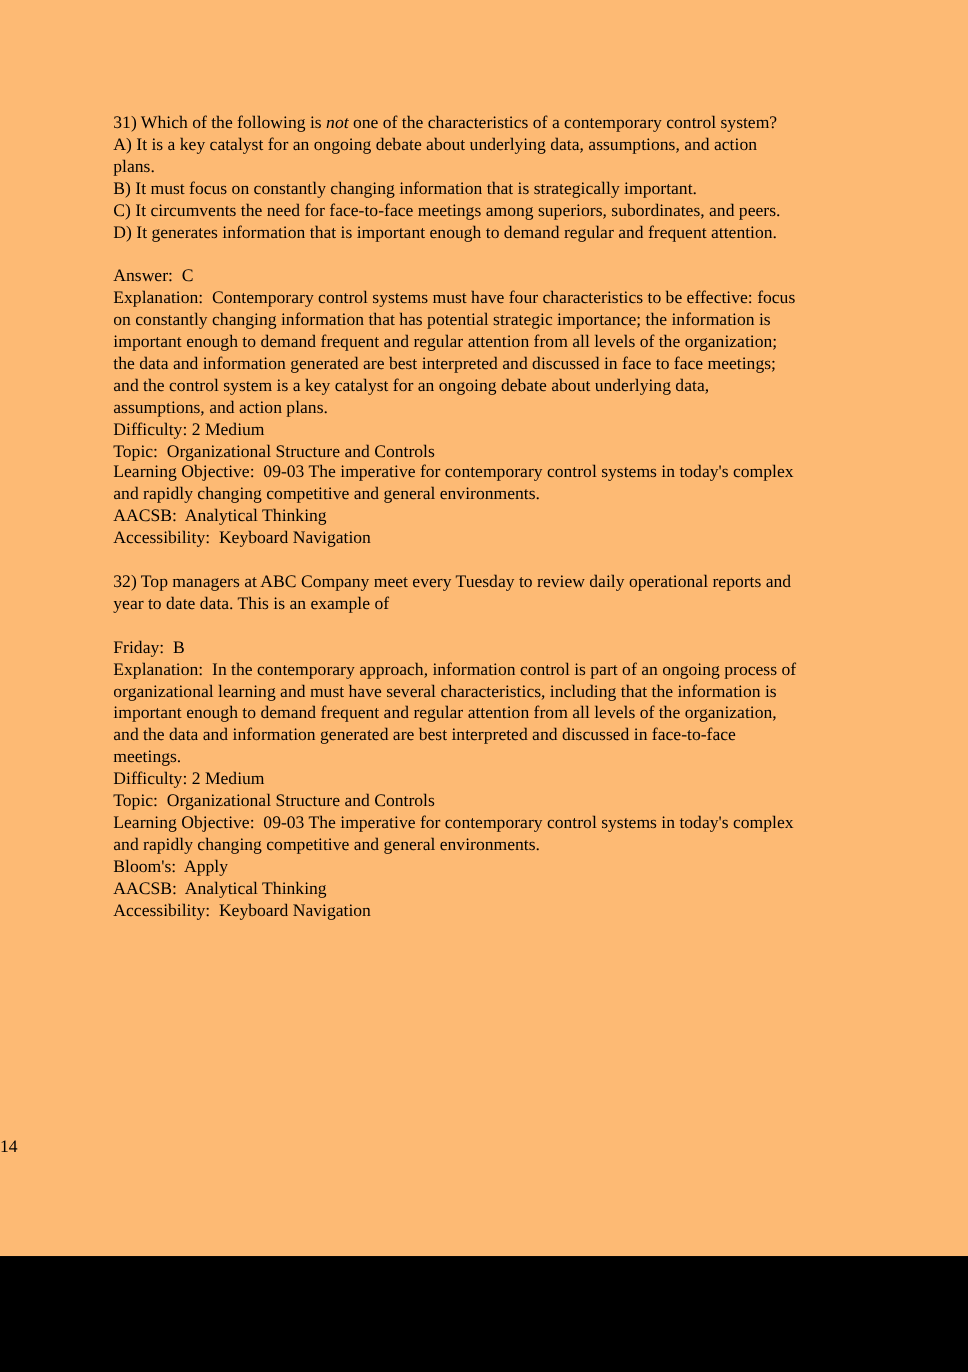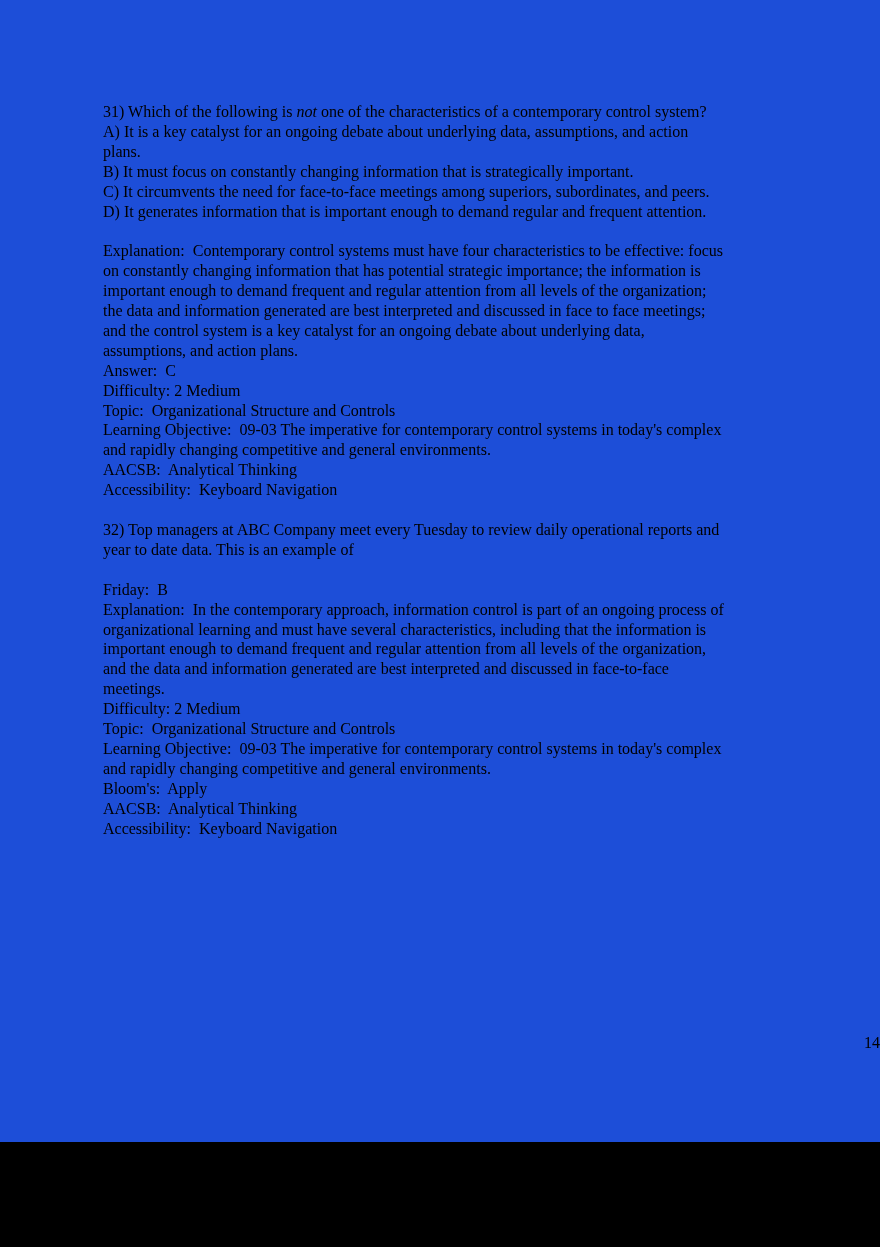--- a/index.html
+++ b/index.html
@@ -9,21 +9,21 @@
   body {
     width: 880px;
     height: 1247px;
     background: #000000;
     overflow: hidden;
   }
   .page {
     position: relative;
     width: 880px;
     height: 1142px;
-    background: #1d4ed8;
+    background: #fdba74;
     color: #000000;
     font-family: "Liberation Serif", "DejaVu Serif", serif;
     font-size: 16px;
     line-height: 19.9px;
   }
   .content {
     position: absolute;
     top: 102px;
     left: 103px;
     width: 700px;
@@ -35,21 +35,21 @@
     height: 19.9px;
   }
   .q-italic {
     font-style: italic;
   }
   .footer {
     position: absolute;
     top: 1033px;
     left: 0;
     width: 880px;
-    text-align: right;
+    text-align: left;
   }
   .viewer-bottom {
     position: absolute;
     top: 1142px;
     left: 0;
     width: 880px;
     height: 105px;
     background: #000000;
   }
 </style>
@@ -60,27 +60,27 @@
   <div class="content">
 
     <div>
       <div class="tb"><span>31) Which of the following is </span><span class="q-italic">not</span><span> one of the characteristics of a contemporary control system?</span></div>
       <div class="tb">A) It is a key catalyst for an ongoing debate about underlying data, assumptions, and action
 plans.
 B) It must focus on constantly changing information that is strategically important.
 C) It circumvents the need for face-to-face meetings among superiors, subordinates, and peers.
 D) It generates information that is important enough to demand regular and frequent attention.</div>
       <div class="gap"></div>
+      <div class="tb">Answer:  C</div>
       <div class="tb">Explanation:  Contemporary control systems must have four characteristics to be effective: focus
 on constantly changing information that has potential strategic importance; the information is
 important enough to demand frequent and regular attention from all levels of the organization;
 the data and information generated are best interpreted and discussed in face to face meetings;
 and the control system is a key catalyst for an ongoing debate about underlying data,
 assumptions, and action plans.</div>
-      <div class="tb">Answer:  C</div>
       <div class="tb">Difficulty: 2 Medium</div>
       <div class="tb">Topic:  Organizational Structure and Controls</div>
       <div class="tb">Learning Objective:  09-03 The imperative for contemporary control systems in today's complex
 and rapidly changing competitive and general environments.</div>
       <div class="tb">AACSB:  Analytical Thinking</div>
       <div class="tb">Accessibility:  Keyboard Navigation</div>
     </div>
 
     <div class="gap"></div>
 

